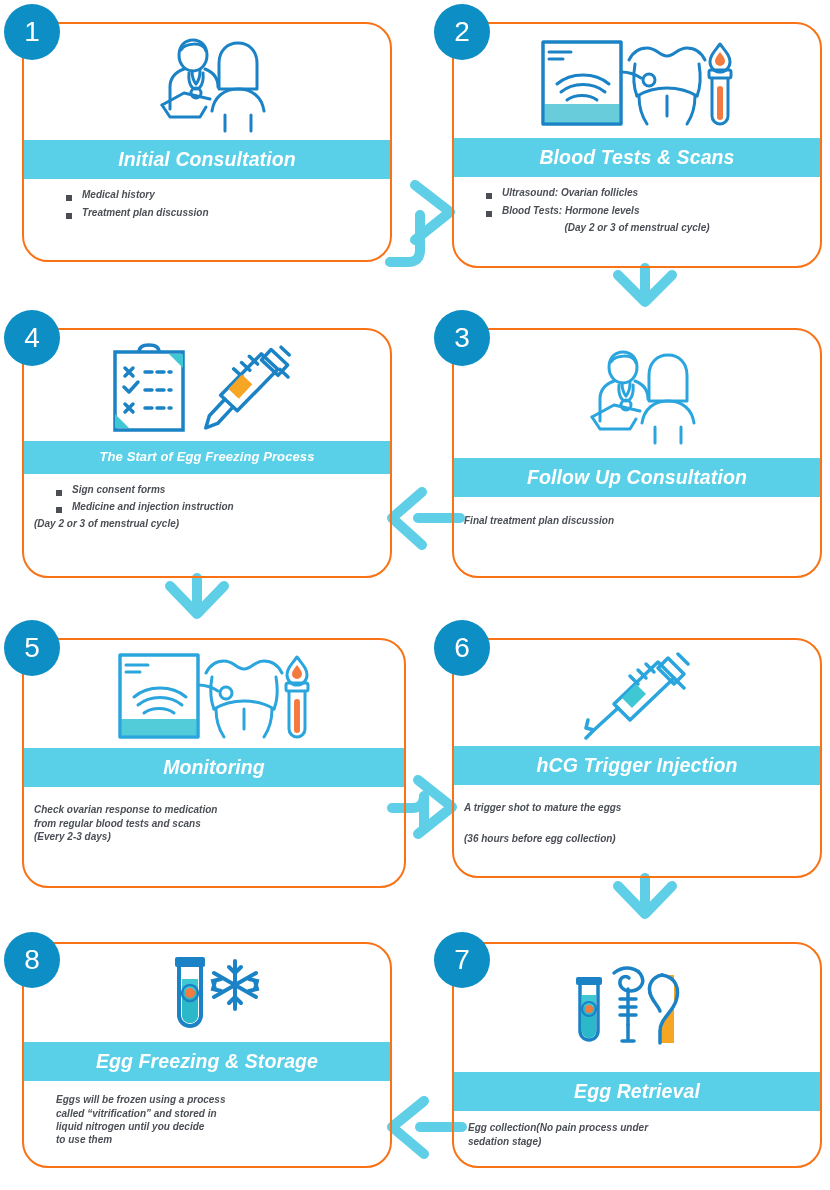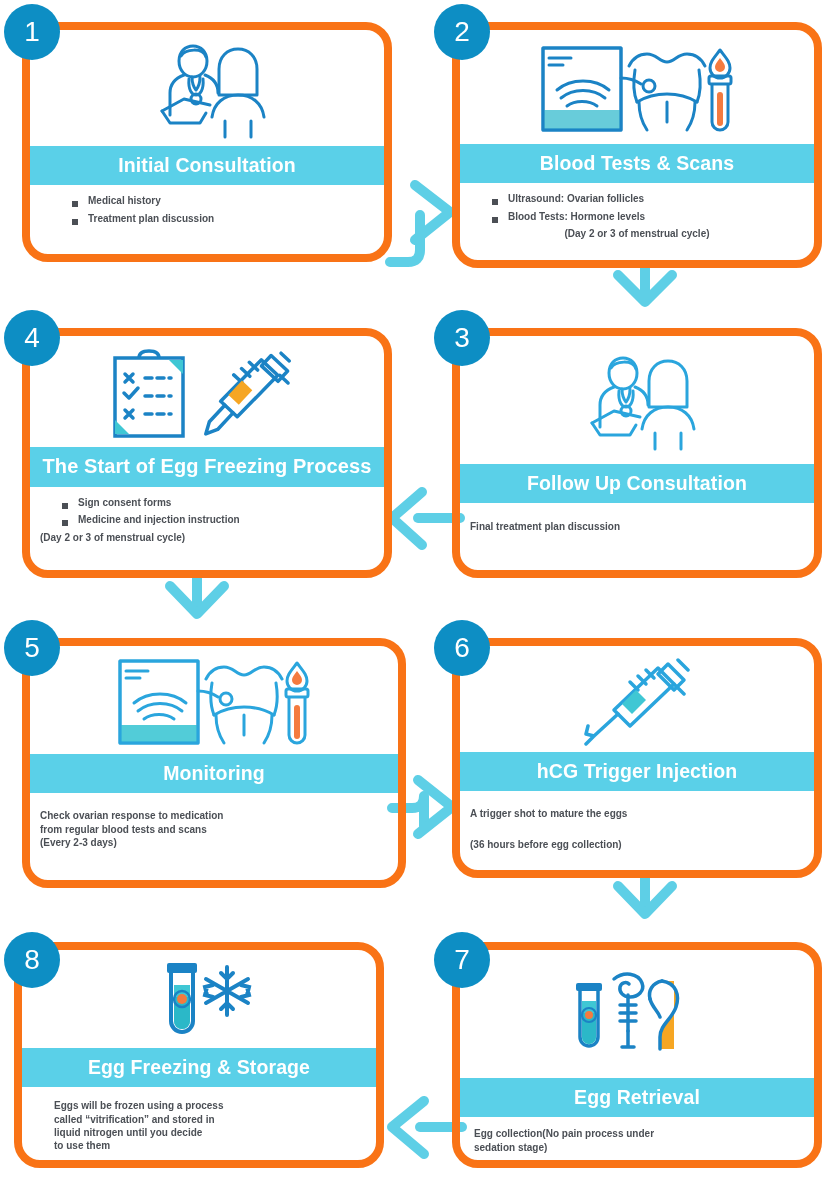--- a/index.html
+++ b/index.html
@@ -13,24 +13,25 @@
   #stage{position:absolute;left:0;top:0;width:830px;height:1190px;}
 
   
   #connectors{position:absolute;left:0;top:0;width:830px;height:1190px;z-index:1;}
 
   
   .card{
     position:absolute;
     z-index:3;
     box-sizing:border-box;
-    border:8px solid #f97316;
+    border:2px solid #f97316;
     border-radius:26px;
     background:transparent;
     overflow:hidden;
+    font-style:italic;
   }
   .card-inner{
     position:absolute;left:0;top:0;right:0;bottom:0;
     display:flex;flex-direction:column;
   }
   .icon-area{
     flex:0 0 auto;
     display:flex;align-items:center;justify-content:center;
     padding-top:6px;
   }
@@ -38,21 +39,21 @@
     background:#5ad0e8;
     color:#ffffff;
     font-size:19.5px;
     font-weight:700;
     letter-spacing:.1px;
     text-align:center;
     padding:9px 4px 10px 4px;
     line-height:1.05;
     white-space:nowrap;
   }
-  .title-bar.tight{font-size:20px;}
+  .title-bar.tight{font-size:13px;}
   .body-area{
     flex:1 1 auto;
     padding:9px 10px 6px 10px;
     color:#4b4f55;
     font-size:10px;
     font-weight:700;
     line-height:1.33;
   }
   .bullets{list-style:none;margin:0;padding:0;}
   .bullets li{
@@ -323,21 +324,21 @@
         <p class="para ctr">A trigger shot to mature the eggs</p>
         <div class="gap"></div>
         <p class="para ctr">(36 hours before egg collection)</p>
       </div>
     </div>
   </div>
   <div class="badge" style="left:434px;top:620px;">
     <span>6</span>
   </div>
 
-  <div class="card" style="left:14px;top:942px;width:370px;height:226px;">
+  <div class="card" style="left:22px;top:942px;width:370px;height:226px;">
     <div class="card-inner">
       <div class="icon-area" style="height:92px;">
         <svg class="ico" width="120" height="86" viewBox="0 0 120 86">
           <g>
             <rect x="28" y="4" width="30" height="10" rx="2" fill="#1b83c5"></rect>
             <path d="M32 14v48a11 11 0 0 0 22 0V14" fill="none" stroke="#1b83c5" stroke-width="4"></path>
             <path d="M35 26v36a8 8 0 0 0 16 0V26z" fill="#3fc7d4"></path>
             <path d="M35 38v24a8 8 0 0 0 16 0V38z" fill="#2bb8c8"></path>
             <circle cx="43" cy="40" r="5" fill="#f47b3f"></circle>
             <circle cx="43" cy="40" r="8" fill="none" stroke="#1b83c5" stroke-width="2.5"></circle>

